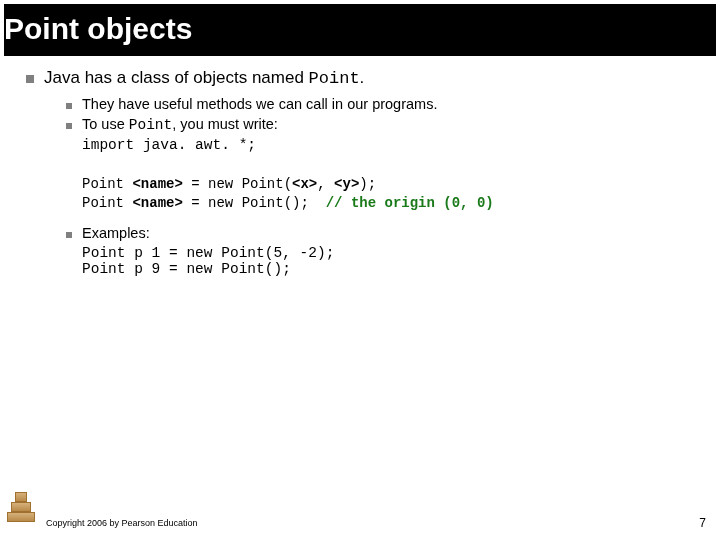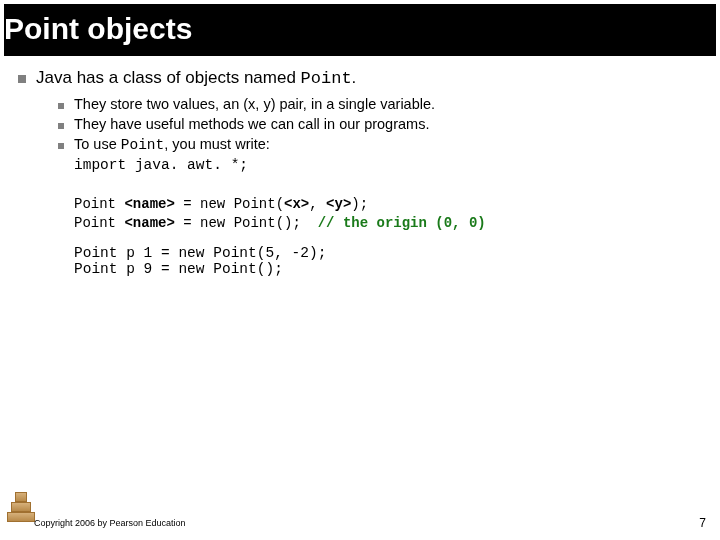--- a/index.html
+++ b/index.html
@@ -13,21 +13,21 @@
   }
   .header {
     background: #000000;
     color: #ffffff;
     font-weight: bold;
     font-size: 30px;
     padding: 8px 0 10px 0;
     margin: 4px 4px 0 4px;
   }
   .content {
-    padding: 12px 18px 0 18px;
+    padding: 12px 18px 0 26px;
     font-size: 15px;
     color: #000;
   }
   .level1 {
     margin-bottom: 14px;
   }
   .level1-line {
     display: flex;
     align-items: flex-start;
     margin-bottom: 6px;
@@ -77,21 +77,21 @@
     margin-top: 6px;
     margin-bottom: 6px;
     line-height: 1.35;
     white-space: pre;
   }
   .codeblock .bold { font-weight: bold; }
   .codeblock .comment { color: #1a7a1a; font-weight: bold; }
   .footer {
     position: absolute;
     bottom: 12px;
-    left: 34px;
+    left: 46px;
     font-size: 9px;
     color: #000;
   }
   .pagenum {
     position: absolute;
     bottom: 10px;
     right: 14px;
     font-size: 12px;
     color: #000;
   }
@@ -121,42 +121,42 @@
   <div class="level1">
     <div class="level1-line">
       <div class="bullet1"></div>
       <div class="level1-text">
         <span>Java has a class of objects named </span><span class="code">Point</span><span>.</span>
       </div>
     </div>
     <div class="level2">
       <div class="level2-line">
         <div class="bullet2"></div>
-        <div class="level2-text">They store two values, an (x, y) pair, in a single variable.</div>
-      </div>
-      <div class="level2-line">
-        <div class="bullet2"></div>
         <div class="level2-text">They have useful methods we can call in our programs.</div>
       </div>
       <div class="level2-line">
         <div class="bullet2"></div>
         <div class="level2-text">
           <span>To use </span><span class="code">Point</span><span>, you must write:</span>
         </div>
       </div>
       <div class="level2-continue code">import java. awt. *;</div>
     </div>
   </div>
 
   <div class="level1" style="margin-top:22px;">
 
     <div class="codeblock"><span>Point </span><span class="bold">&lt;name&gt;</span><span> = new Point(</span><span class="bold">&lt;x&gt;</span><span>, </span><span class="bold">&lt;y&gt;</span><span>);</span>
 <span>Point </span><span class="bold">&lt;name&gt;</span><span> = new Point();  </span><span class="comment">// the origin (0, 0)</span></div>
 
     <div class="level2" style="margin-top:12px;">
+      <div class="level2-line">
+        <div class="bullet2"></div>
+        <div class="level2-text">Examples:</div>
+      </div>
       <div class="level2-continue code">Point p 1 = new Point(5, -2);</div>
       <div class="level2-continue code">Point p 9 = new Point();</div>
     </div>
   </div>
 
 </div>
 
 <div class="pedestal">
   <div class="ped-top"></div>
   <div class="ped-mid"></div>

